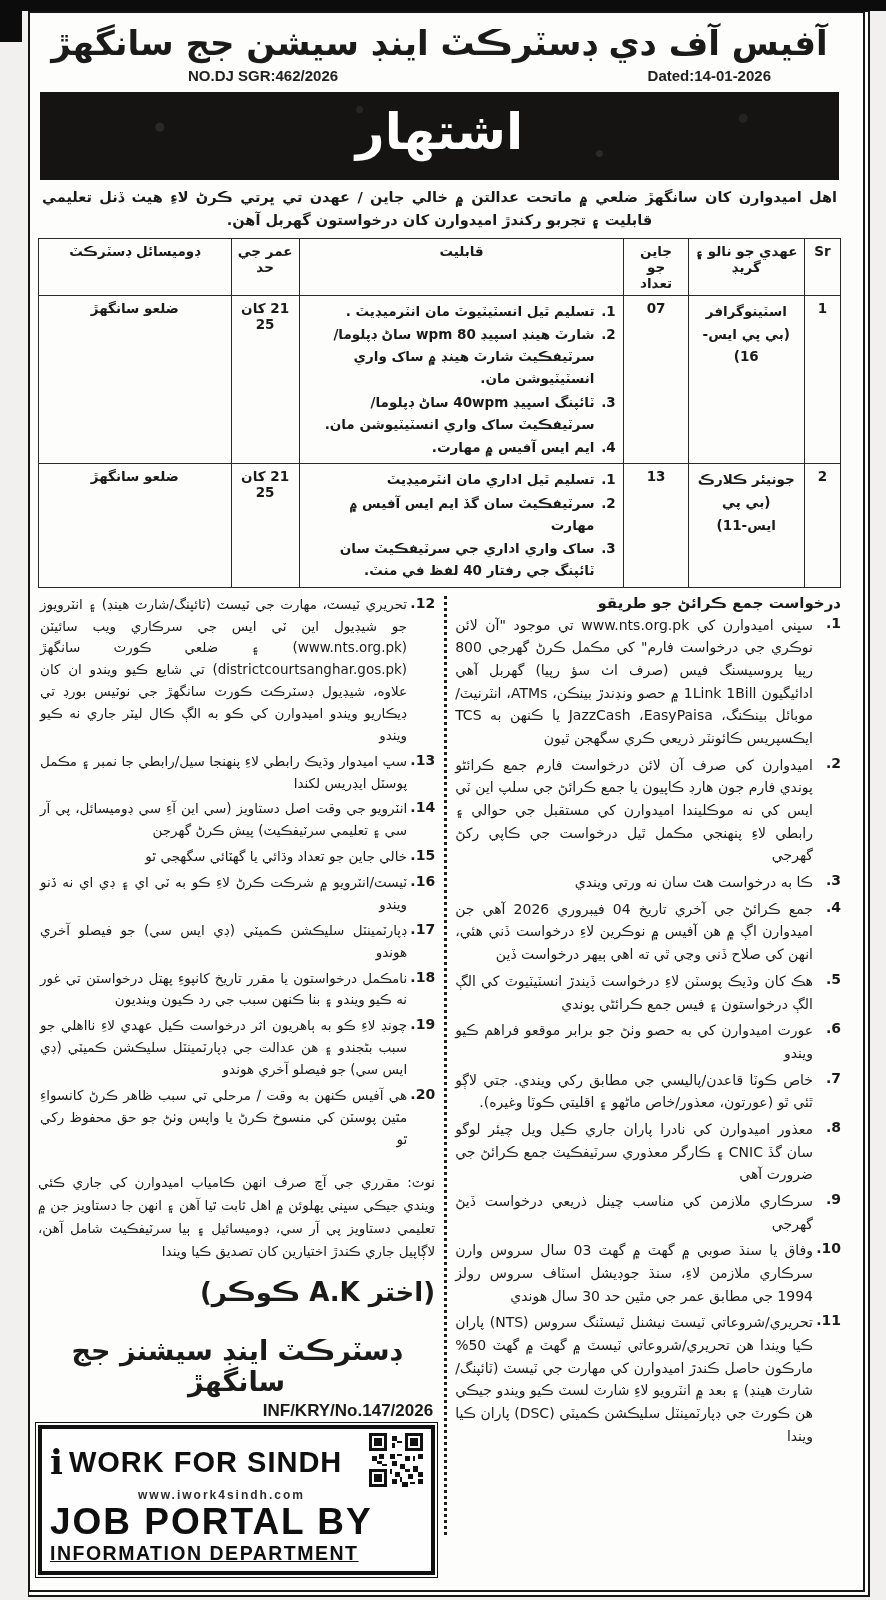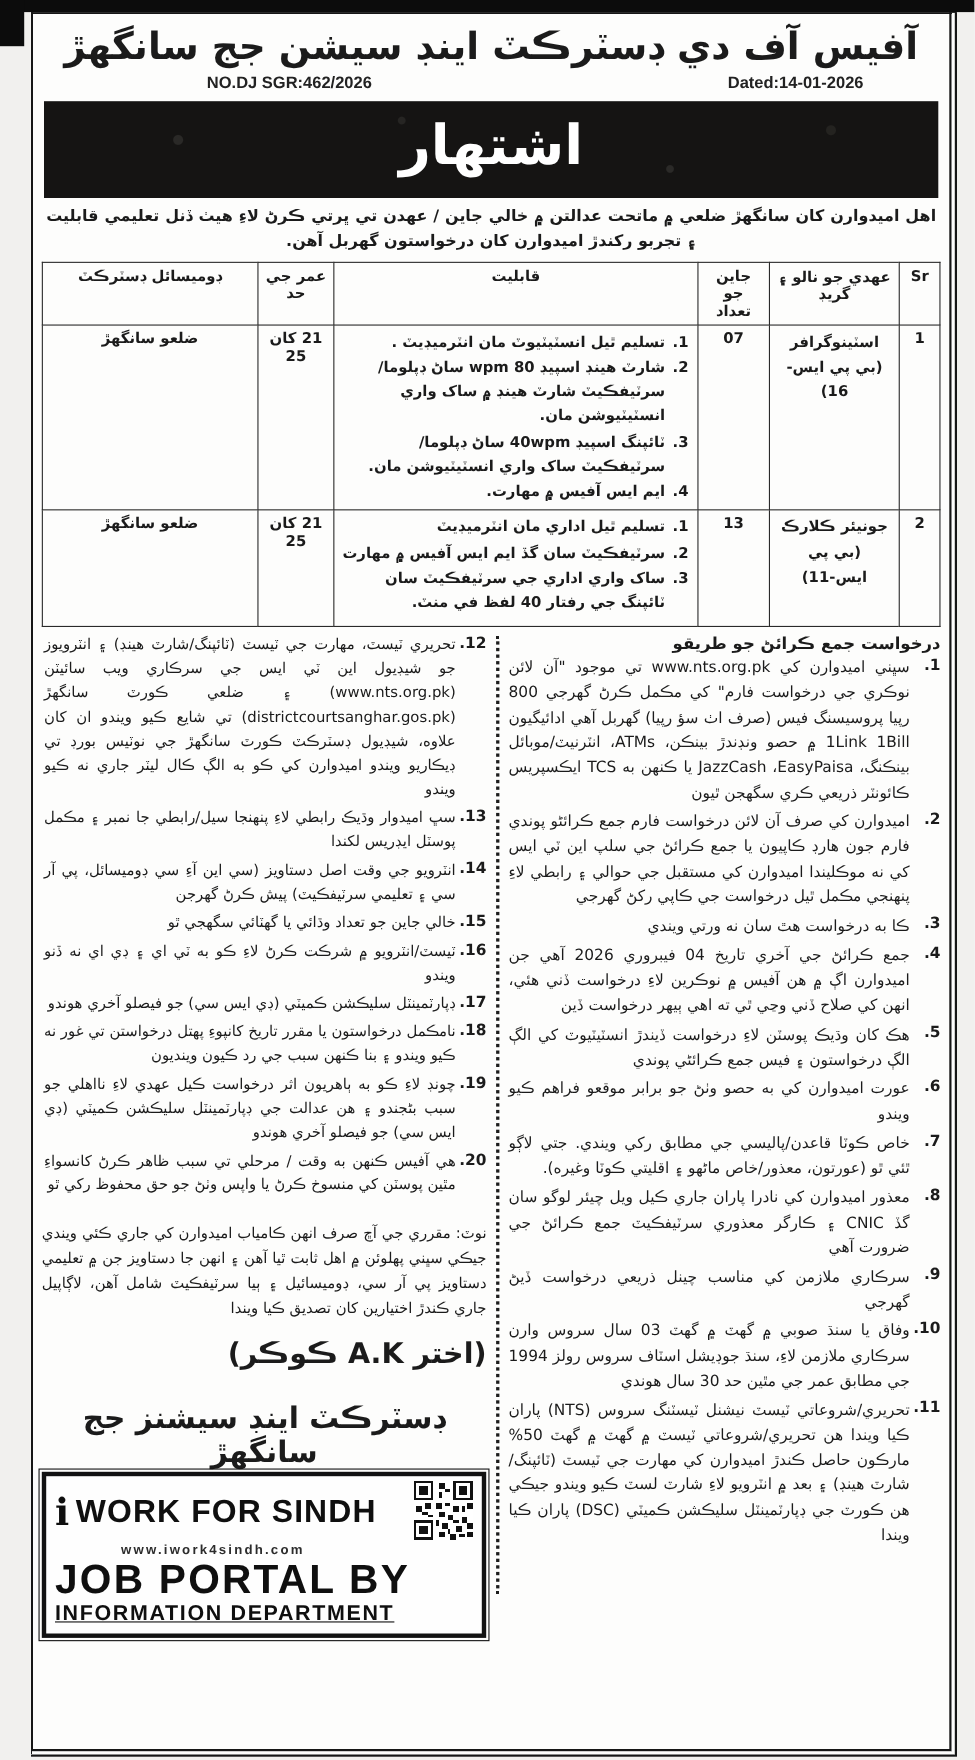--- a/index.html
+++ b/index.html
@@ -12,21 +12,21 @@
   .topbar { position:absolute; top:0; left:0; width:886px; height:11px; background:#0c0c0c; }
   .corner-mark { position:absolute; top:0; left:0; width:22px; height:42px; background:#0c0c0c; }
 
   .frame {
     position:absolute; top:11px; left:28px; width:842px; height:1586px;
     background:#fdfdfc;
     border-top:2px solid #161616;
     border-left:2px solid #161616;
     border-right:7px double #161616;
     border-bottom:7px double #161616;
-    padding:4px 8px 2px 8px;
+    padding:4px 22px 2px 8px;
   }
 
   
   .office-title {
     text-align:center; font-size:34px; font-weight:bold; line-height:1.3;
     letter-spacing:0; padding:4px 10px 0 10px;
   }
   .ref-row {
     direction:ltr; display:flex; justify-content:space-between;
     font-family:"Liberation Sans", sans-serif; font-weight:bold; font-size:15px;
@@ -104,21 +104,21 @@
     padding:4px 8px 6px 8px; margin-top:2px; background:#fefefe;
     font-family:"Liberation Sans", sans-serif; color:#0f0f0f;
   }
   .logo-row1 { display:flex; align-items:center; }
   .logo-i {
     font-size:34px; font-weight:bold; line-height:0.9; margin-right:6px;
     font-family:"DejaVu Serif", serif;
   }
   .logo-wfs { font-size:29px; font-weight:900; letter-spacing:1px; white-space:nowrap; }
   .logo-qr { margin-left:auto; }
-  .logo-url { font-size:12px; font-weight:bold; letter-spacing:2px; color:#2c2c2c; margin:-3px 0 1px 60px; }
+  .logo-url { font-size:12px; font-weight:bold; letter-spacing:2px; color:#2c2c2c; margin:-3px 0 1px 88px; }
   .logo-jp  { font-size:37px; font-weight:900; letter-spacing:2px; line-height:1.05; }
   .logo-id  { font-size:19.5px; font-weight:900; letter-spacing:1.5px;text-decoration:underline; }
 </style>
 </head>
 <body>
 
 <div class="topbar"></div>
 <div class="corner-mark"></div>
 
 <div class="frame">
@@ -278,20 +278,21 @@
       </div>
       <div class="item">
         <span class="no">20.</span>
         <span class="txt">هي آفيس ڪنهن به وقت / مرحلي تي سبب ظاهر ڪرڻ کانسواءِ مٿين پوسٽن کي منسوخ ڪرڻ يا واپس وٺڻ جو حق محفوظ رکي ٿو</span>
       </div>
 
       <p class="note">نوٽ: مقرري جي آڇ صرف انهن ڪامياب اميدوارن کي جاري ڪئي ويندي جيڪي سڀني پهلوئن ۾ اهل ثابت ٿيا آهن ۽ انهن جا دستاويز جن ۾ تعليمي دستاويز پي آر سي، ڊوميسائيل ۽ ٻيا سرٽيفڪيٽ شامل آهن، لاڳاپيل جاري ڪندڙ اختيارين کان تصديق ڪيا ويندا</p>
 
       <div class="sig-name">(اختر A.K ڪوڪر)</div>
       <div class="sig-title">ڊسٽرڪٽ اينڊ سيشنز جج سانگهڙ</div>
+      <div class="inf-no">INF/KRY/No.147/2026</div>
 
       <div class="logo-box">
         <div class="logo-row1">
           <span class="logo-i">i</span>
           <span class="logo-wfs">WORK FOR SINDH</span>
           <span class="logo-qr">
             <svg width="54" height="54" viewBox="0 0 21 21" shape-rendering="crispEdges">
               <rect width="21" height="21" fill="#fff"></rect>
               <path fill="#111" d="M0 0h7v7H0zM14 0h7v7h-7zM0 14h7v7H0z"></path>
               <path fill="#fff" d="M1 1h5v5H1zM15 1h5v5h-5zM1 15h5v5H1z"></path>

